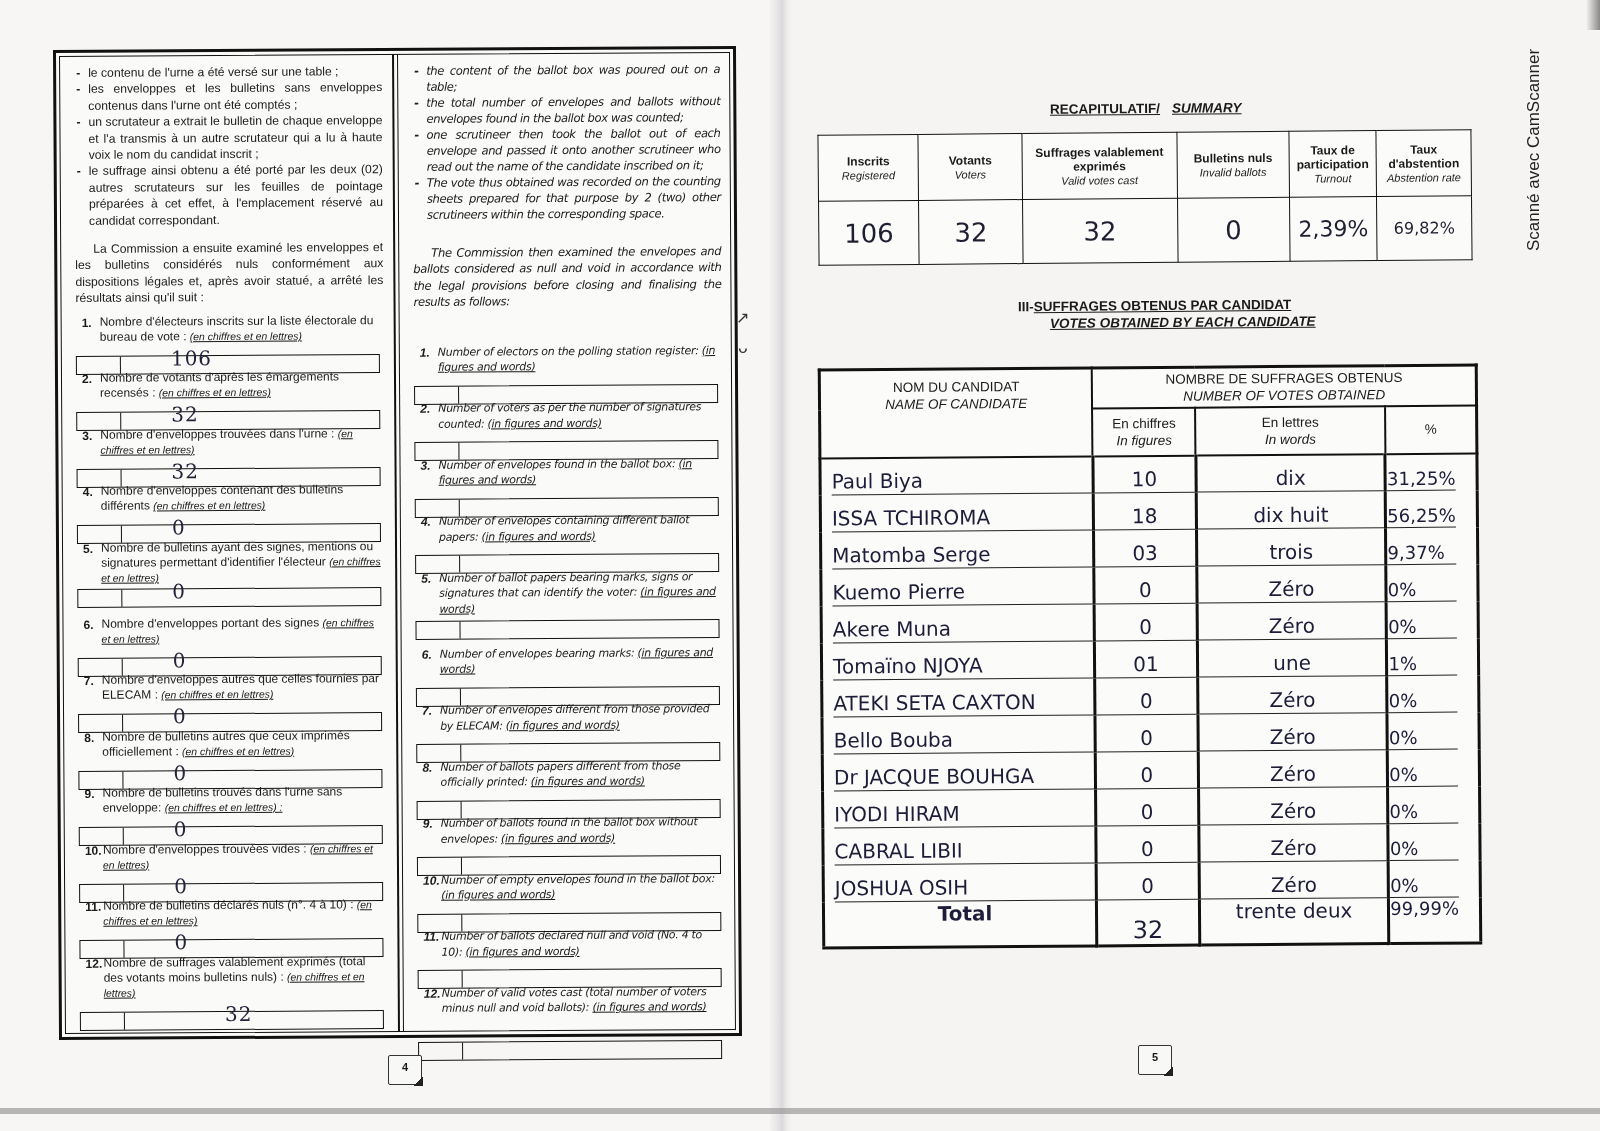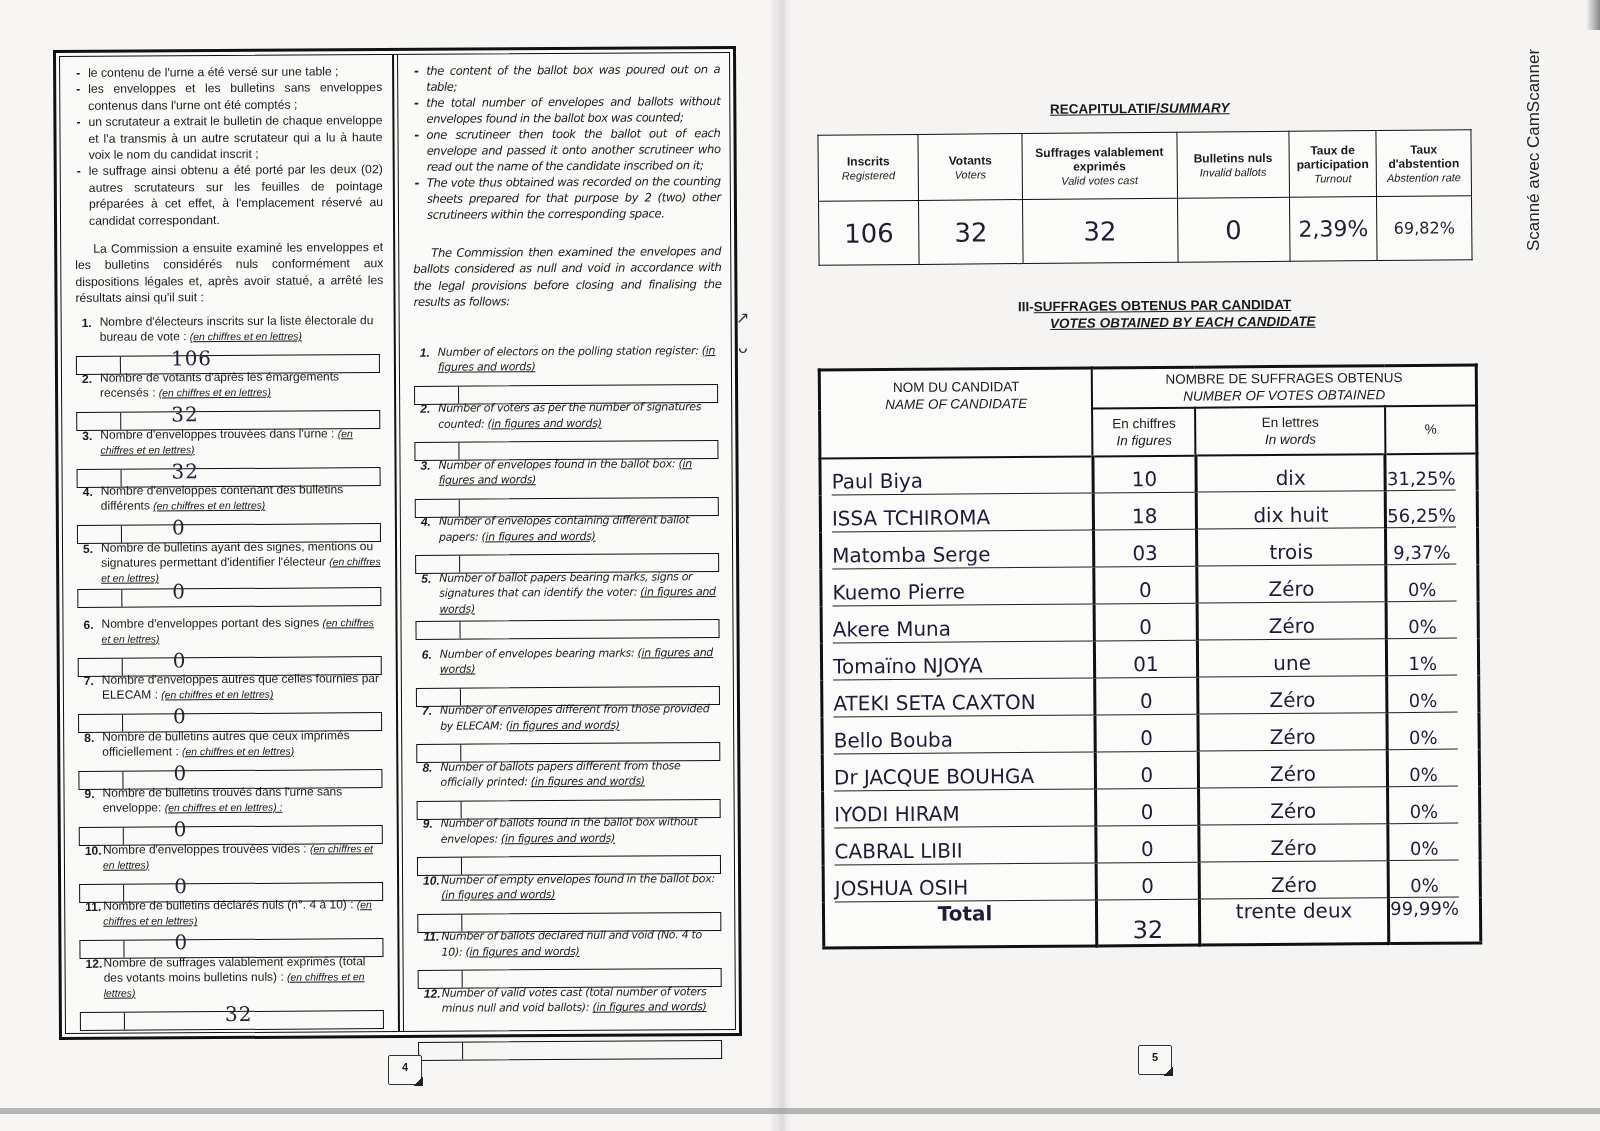--- a/index.html
+++ b/index.html
@@ -45,40 +45,40 @@
   .tall .answer { top: 41px; }
   .i12 { height: 82px; }
   .i12 .answer { top: 56px; }
 
   
   .page-num { position: absolute; width: 34px; height: 30px; border: 1.2px solid #333; border-radius: 2px; font-size: 11px; font-weight: bold; text-align: center; line-height: 22px; background: #f8f8f6; }
   .page-num::after { content: ""; position: absolute; right: -2px; bottom: -2px; width: 9px; height: 9px; background: linear-gradient(135deg, transparent 48%, #222 50%); }
 
   
   .sum-title { position: absolute; left: 1050px; top: 101px; font-size: 13.5px; font-weight: bold; text-decoration: underline; transform: rotate(-0.5deg); }
-  .sum-title i { font-style: italic; }
+  .sum-title i { font-style: italic; padding-left: 12px; }
   table { border-collapse: collapse; }
   .sum-table { position: absolute; left: 818px; top: 132px; width: 654px; transform: rotate(-0.5deg); background: #fbfbf9; }
   .sum-table th, .sum-table td { border: 1.5px solid #111; text-align: center; }
   .sum-table th { height: 66px; font-size: 12px; font-weight: bold; line-height: 14px; vertical-align: middle; }
   .sum-table th .en { display: block; font-weight: normal; font-style: italic; font-size: 11px; }
   .sum-table td { height: 64px; font-family: "DejaVu Sans", sans-serif; font-size: 26px; color: #1f1f33; }
 
   .sec3-title { position: absolute; left: 1018px; top: 297px; font-size: 13.5px; font-weight: bold; line-height: 17px; transform: rotate(-0.5deg); }
   .sec3-title .l1 span { text-decoration: underline; }
   .sec3-title .l2 { display: block; padding-left: 32px; font-style: italic; text-decoration: underline; }
 
   .cand-table { position: absolute; left: 820px; top: 366px; width: 660px; transform: rotate(-0.45deg); border: 3px solid #111; background: #fbfbf9; }
   .cand-table th { border: 2px solid #111; font-weight: normal; font-size: 13.5px; line-height: 17px; }
   .cand-table th i { font-style: italic; }
   .cand-table td { height: 37px; padding: 0; font-family: "DejaVu Sans", sans-serif; color: #1d1d3a; font-size: 20px; vertical-align: bottom; }
   .cand-table td.name { border-left: 2px solid #111; border-right: 3px solid #111; padding-left: 10px; }
   .cand-table td.fig { border-right: 3px solid #111; text-align: center; }
   .cand-table td.word { border-right: 3px solid #111; text-align: center; }
-  .cand-table td.pct { text-align: center; padding-right: 20px; font-size: 18px; }
+  .cand-table td.pct { text-align: left; padding-right: 20px; font-size: 18px; }
   .line { border-bottom: 1.5px solid #222; display: block; padding-bottom: 1px; }
   .cand-table tr.total td { height: 46px; border-bottom: 3px solid #111; vertical-align: top; }
   .total-label { font-family: "Liberation Serif", serif; font-weight: bold; font-size: 18px; color: #111; text-align: center !important; }
 
   .scanner-mark { position: absolute; left: 1522px; top: 30px; width: 24px; height: 240px; }
   .scanner-mark span { position: absolute; left: 50%; top: 50%; white-space: nowrap; transform: translate(-50%, -50%) rotate(-90deg); font-size: 17px; color: #222; }
   .scan-corner { position: absolute; right: 0; top: 0; width: 14px; height: 30px; background: linear-gradient(to left, #888, transparent); }
   .margin-mark { position: absolute; font-family: "DejaVu Sans", sans-serif; color: #333; font-size: 16px; }
 </style>
 </head>

